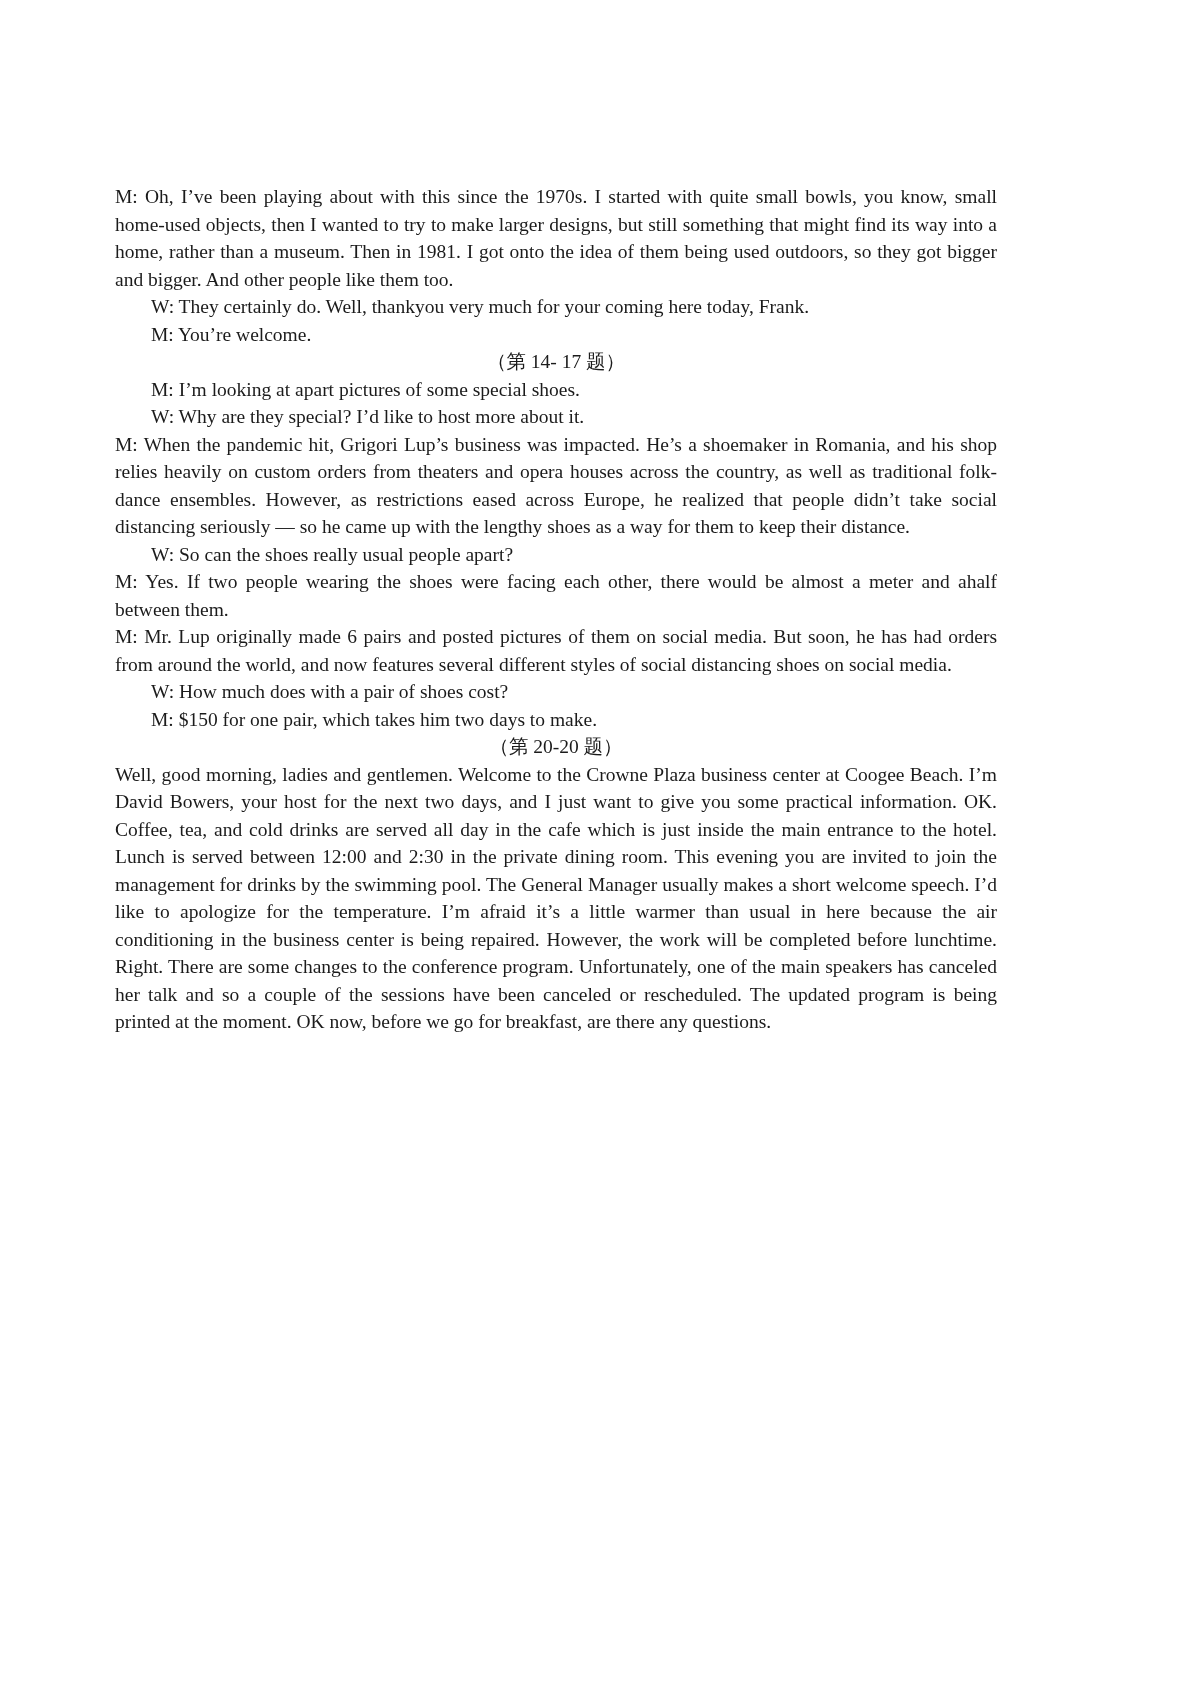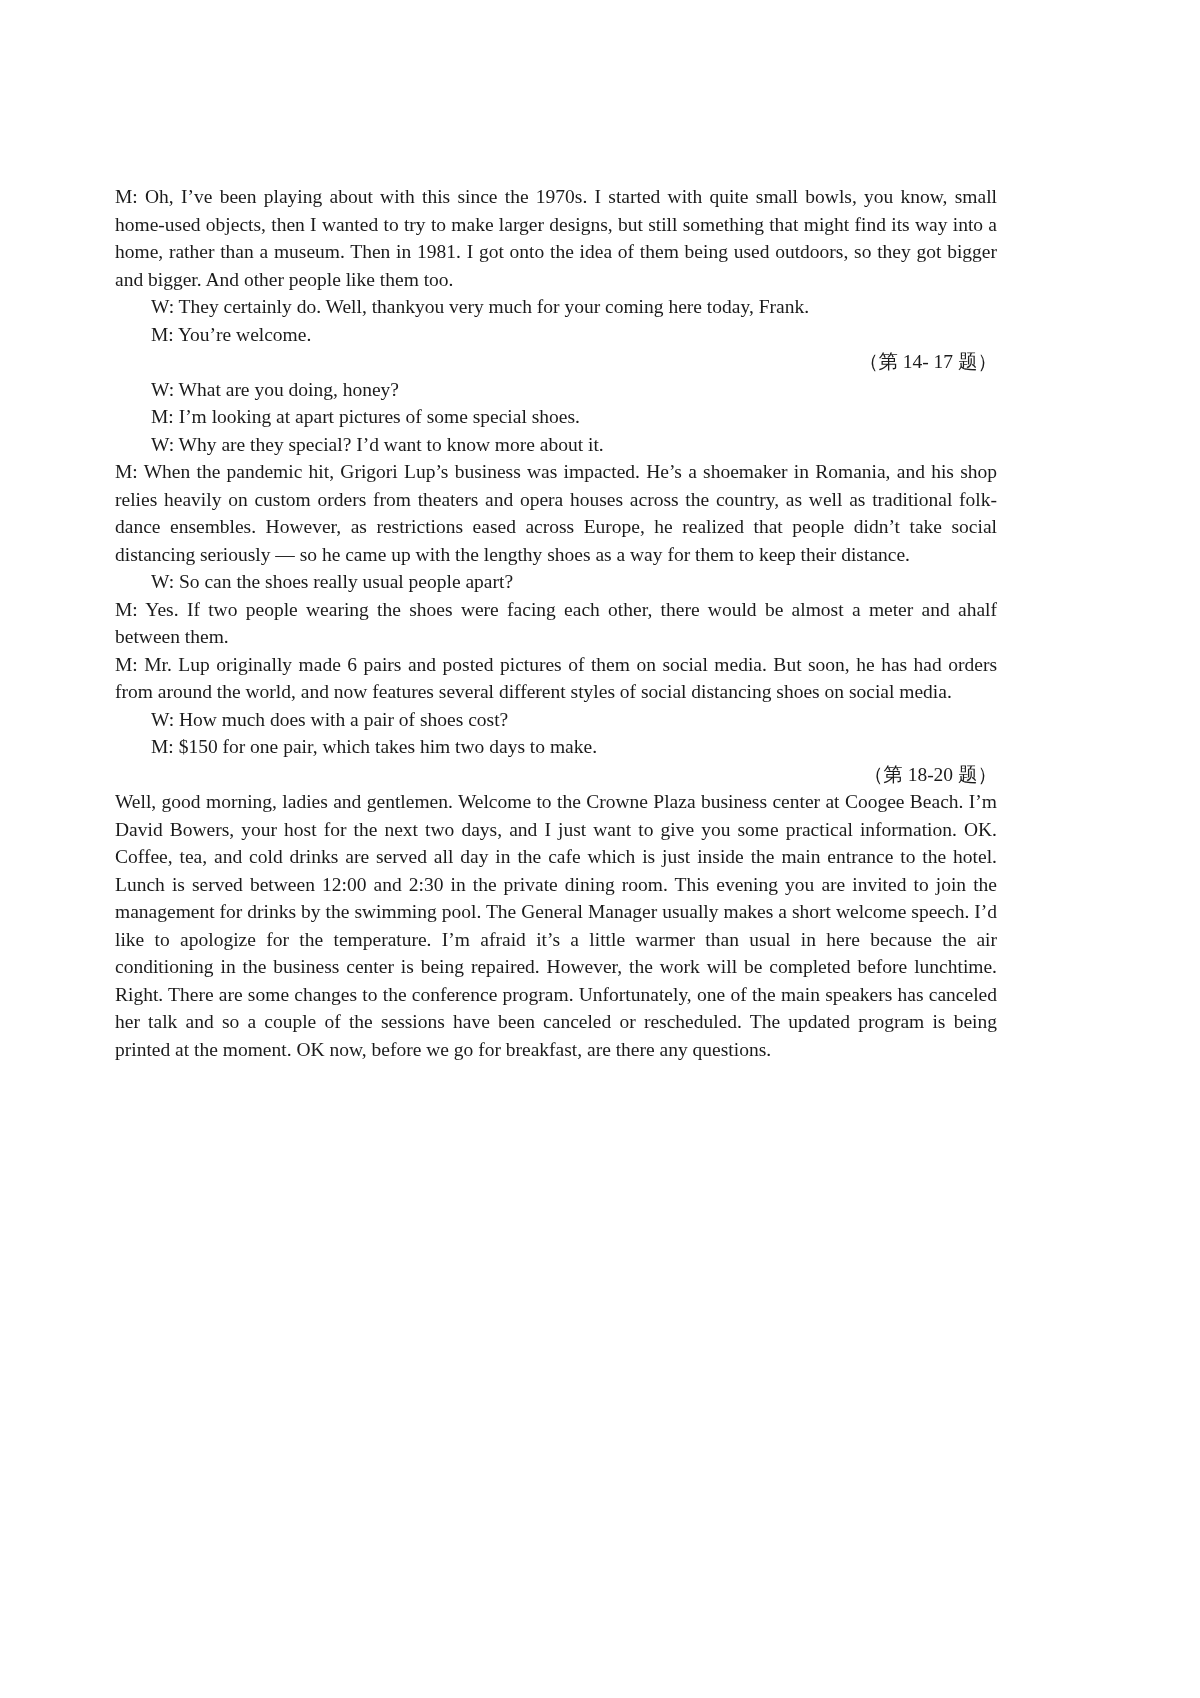--- a/index.html
+++ b/index.html
@@ -23,41 +23,40 @@
     width: 882px;
     font-size: 19.5px;
     line-height: 27.5px;
     text-align: justify;
   }
   .para {
     margin: 0;
     padding: 0;
   }
   .section-heading {
-    text-align: right;
+    text-align: center;
   }
   .single-line {
     text-align: left;
     margin-left: 36px;
   }
 </style>
 </head>
 <body>
 
 <div class="page">
   <div class="content">
     <p class="para">M: Oh, I’ve been playing about with this since the  1970s. I started with quite small bowls, you know, small home-used objects, then I wanted to try to make larger designs, but still something that might find its way into a home, rather than a museum. Then in  1981. I got onto the idea of them being used outdoors, so they got bigger and bigger. And other people like them too.</p>
     <p class="para single-line">W: They certainly do. Well, thankyou very much for your coming here today, Frank.</p>
     <p class="para single-line">M: You’re welcome.</p>
     <p class="para section-heading">（第 14- 17 题）</p>
-    <p class="para single-line">W: What are you doing, honey?</p>
     <p class="para single-line">M: I’m looking at apart pictures of some special shoes.</p>
-    <p class="para single-line">W: Why are they special? I’d want to know more about it.</p>
+    <p class="para single-line">W: Why are they special? I’d like to host more about it.</p>
     <p class="para">M: When the pandemic hit, Grigori Lup’s business was impacted. He’s a shoemaker in Romania, and his shop relies heavily on custom orders from theaters and opera houses across the country, as well as traditional folk-dance ensembles. However, as restrictions eased across Europe, he realized that people didn’t take social distancing seriously —  so he came up with the lengthy shoes as a way for them to keep their distance.</p>
     <p class="para single-line">W: So can the shoes really usual people apart?</p>
     <p class="para">M: Yes. If two people wearing the shoes were facing each other, there would be almost a meter and ahalf between them.</p>
     <p class="para">M: Mr. Lup originally made 6 pairs and posted pictures of them on social media. But soon, he has had orders from around the world, and now features several different styles of social distancing shoes on social media.</p>
     <p class="para single-line">W: How much does with a pair of shoes cost?</p>
     <p class="para single-line">M: $150 for one pair, which takes him two days to make.</p>
-    <p class="para section-heading">（第 18-20 题）</p>
+    <p class="para section-heading">（第 20-20 题）</p>
     <p class="para">Well, good morning, ladies and gentlemen. Welcome to the Crowne Plaza business center at Coogee Beach. I’m David Bowers, your host for the next two days, and I just want to give you some practical information. OK. Coffee, tea, and cold drinks are served all day in the cafe which is just inside the main entrance to the hotel. Lunch is served between 12:00 and 2:30 in the private dining room. This evening you are invited to join the management for drinks by the swimming pool. The General Manager usually makes a short welcome speech. I’d like to apologize for the temperature. I’m afraid it’s a little warmer than usual in here because the air conditioning in the business center is being repaired. However, the work will be completed before lunchtime. Right. There are some changes to the conference program. Unfortunately, one of the main speakers has canceled her talk and so a couple of the sessions have been canceled or rescheduled. The updated program is being printed at the moment. OK now, before we go for breakfast, are there any questions.</p>
   </div>
 </div>
 
 </body></html>

